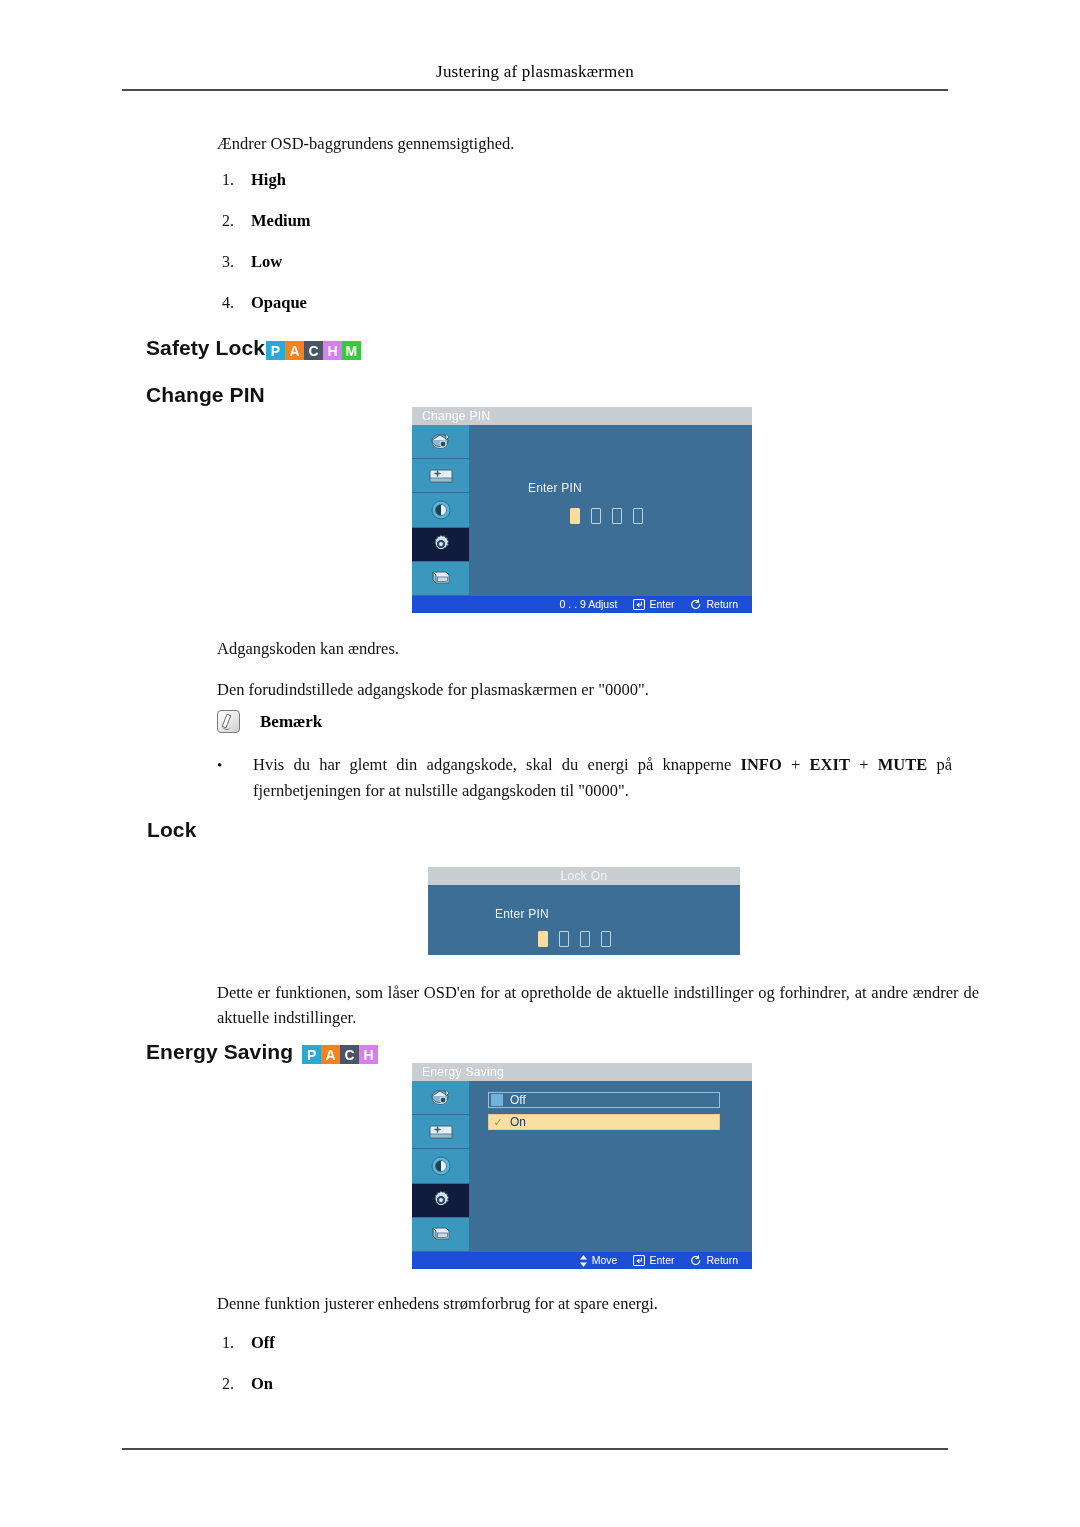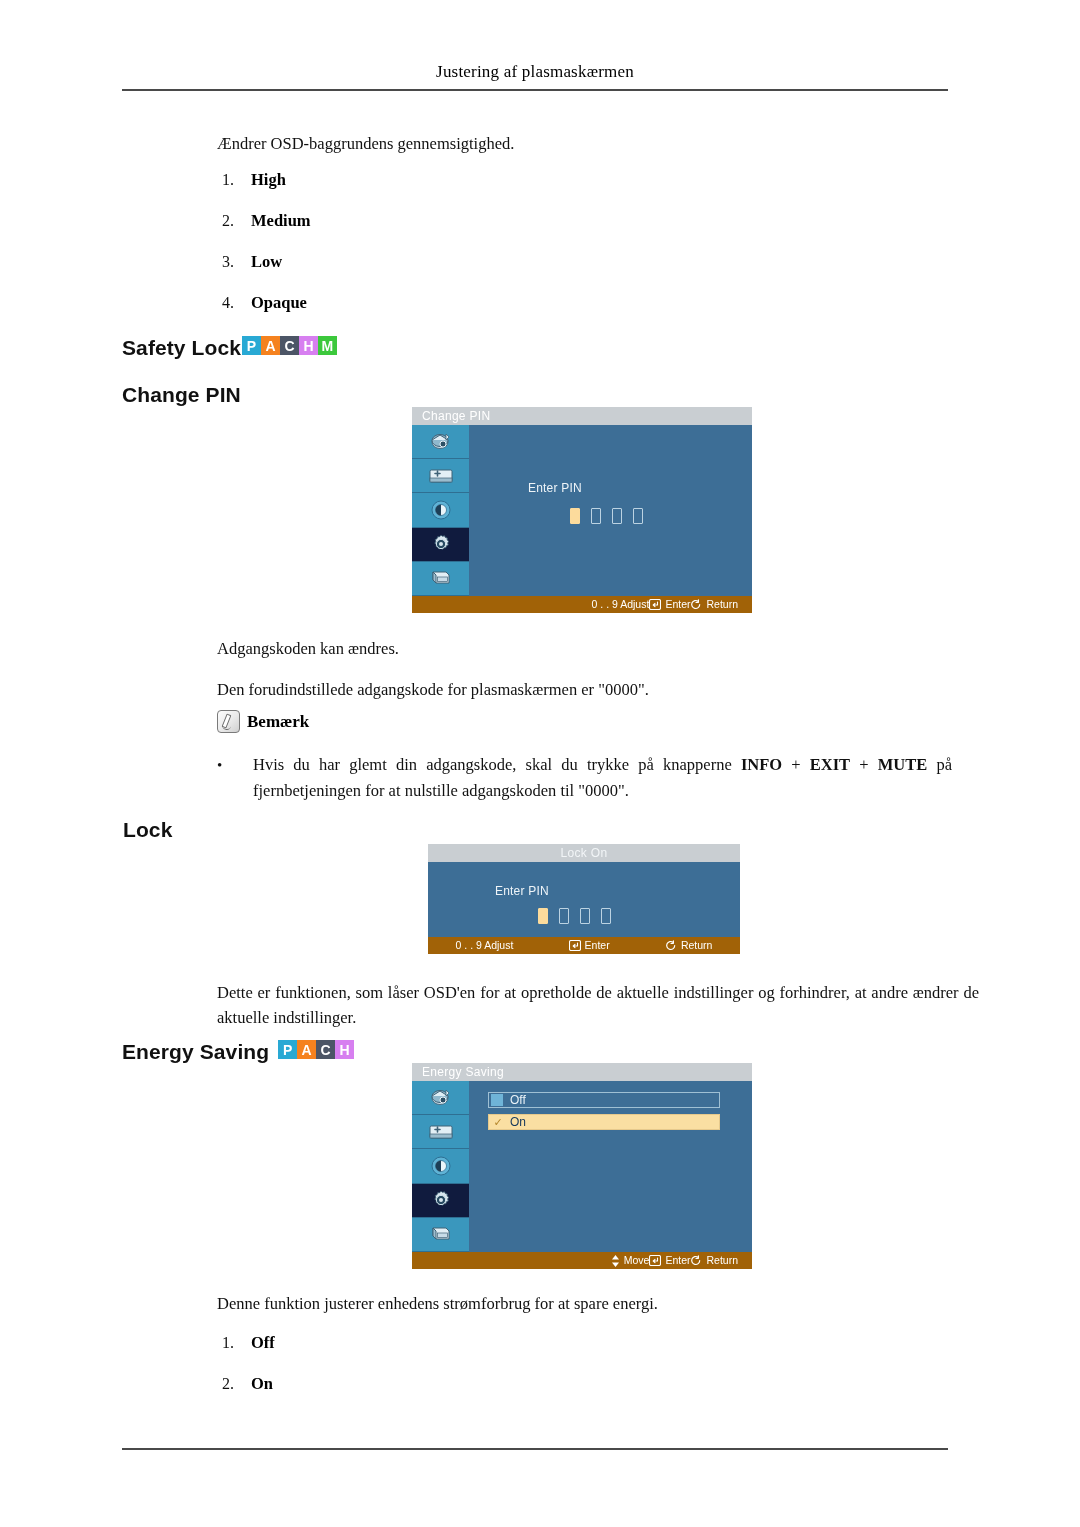--- a/index.html
+++ b/index.html
@@ -109,22 +109,23 @@
 
   
   .sec-heading {
     position: absolute;
     font-family: "Liberation Sans", sans-serif;
     font-weight: bold;
     font-size: 21px;
     color: #111;
     letter-spacing: .1px;
     display: flex;
-    align-items: flex-start;
+    align-items: flex-end;
     white-space: nowrap;
+    margin-left: 24px;
   }
 
   
   .badges {
     display: inline-flex;
     margin-left: 1px;
     vertical-align: middle;
   }
   .badge {
     width: 19px;
@@ -171,21 +172,21 @@
     left: 4px; top: 13px;
     width: 9px; height: 5px;
     border-bottom: 1.5px solid #6d6d6d;
     border-radius: 0 0 6px 6px;
     transform: rotate(6deg);
   }
   .note-label {
     font-family: "Liberation Serif", serif;
     font-weight: bold;
     font-size: 17px;
-    margin-left: 7px;
+    margin-left: 20px;
     color: #000;
   }
 
   
   .osd {
     position: absolute;
     background: #3d6e96;
     font-family: "Liberation Sans", sans-serif;
     box-sizing: border-box;
     overflow: hidden;
@@ -230,24 +231,25 @@
     background: #101b3e;
   }
   .osd-main {
     flex: 1 1 auto;
     position: relative;
     box-sizing: border-box;
     border-radius: 22px;
   }
   .osd-footer {
     height: 17px;
-    background: #a16207;
+    background: #1d4ed8;
     display: flex;
     align-items: center;
     justify-content: flex-end;
+    gap: 16px;
     padding-right: 14px;
     box-sizing: border-box;
   }
   .osd-foot-item {
     display: flex;
     align-items: center;
     gap: 4px;
     color: #ffffff;
     font-size: 10.5px;
     line-height: 1;
@@ -442,28 +444,28 @@
   <div class="body-text" style="left:217px; top:636px; width:700px;">Adgangskoden kan ændres.</div>
   <div class="body-text" style="left:217px; top:677px; width:760px;">Den forudindstillede adgangskode for plasmaskærmen er "0000".</div>
 
   <div class="note-line" style="left:217px; top:710px;">
     <span class="note-icon"></span>
     <span class="note-label">Bemærk</span>
   </div>
 
   <div class="bullet-block" style="left:217px; top:752px; width:735px;">
     <span class="bullet-dot">•</span>
-    <span class="bullet-text"><span>Hvis du har glemt din adgangskode, skal du trykke på knapperne </span><b>INFO</b><span> + </span><b>EXIT</b><span> + </span><b>MUTE</b><span> på fjernbetjeningen for at nulstille adgangskoden til "0000".</span></span>
+    <span class="bullet-text"><span>Hvis du har glemt din adgangskode, skal du energi på knapperne </span><b>INFO</b><span> + </span><b>EXIT</b><span> + </span><b>MUTE</b><span> på fjernbetjeningen for at nulstille adgangskoden til "0000".</span></span>
   </div>
 
   <div class="sec-heading" style="left:123px; top:818px;">
     <span>Lock</span>
   </div>
 
-  <div class="osd" style="left:428px; top:844px; width:312px; height:110px;">
+  <div class="osd" style="left:428px; top:867px; width:312px; height:88px;">
     <div class="osd-title center">Lock On</div>
     <div class="osd-main" style="height:75px; position:relative;">
       <div class="enter-pin-label" style="left:67px; top:22px;">Enter PIN</div>
       <div class="pin-boxes" style="left:110px; top:46px;">
         <span class="pin-box filled"></span>
         <span class="pin-box"></span>
         <span class="pin-box"></span>
         <span class="pin-box"></span>
       </div>
     </div>

